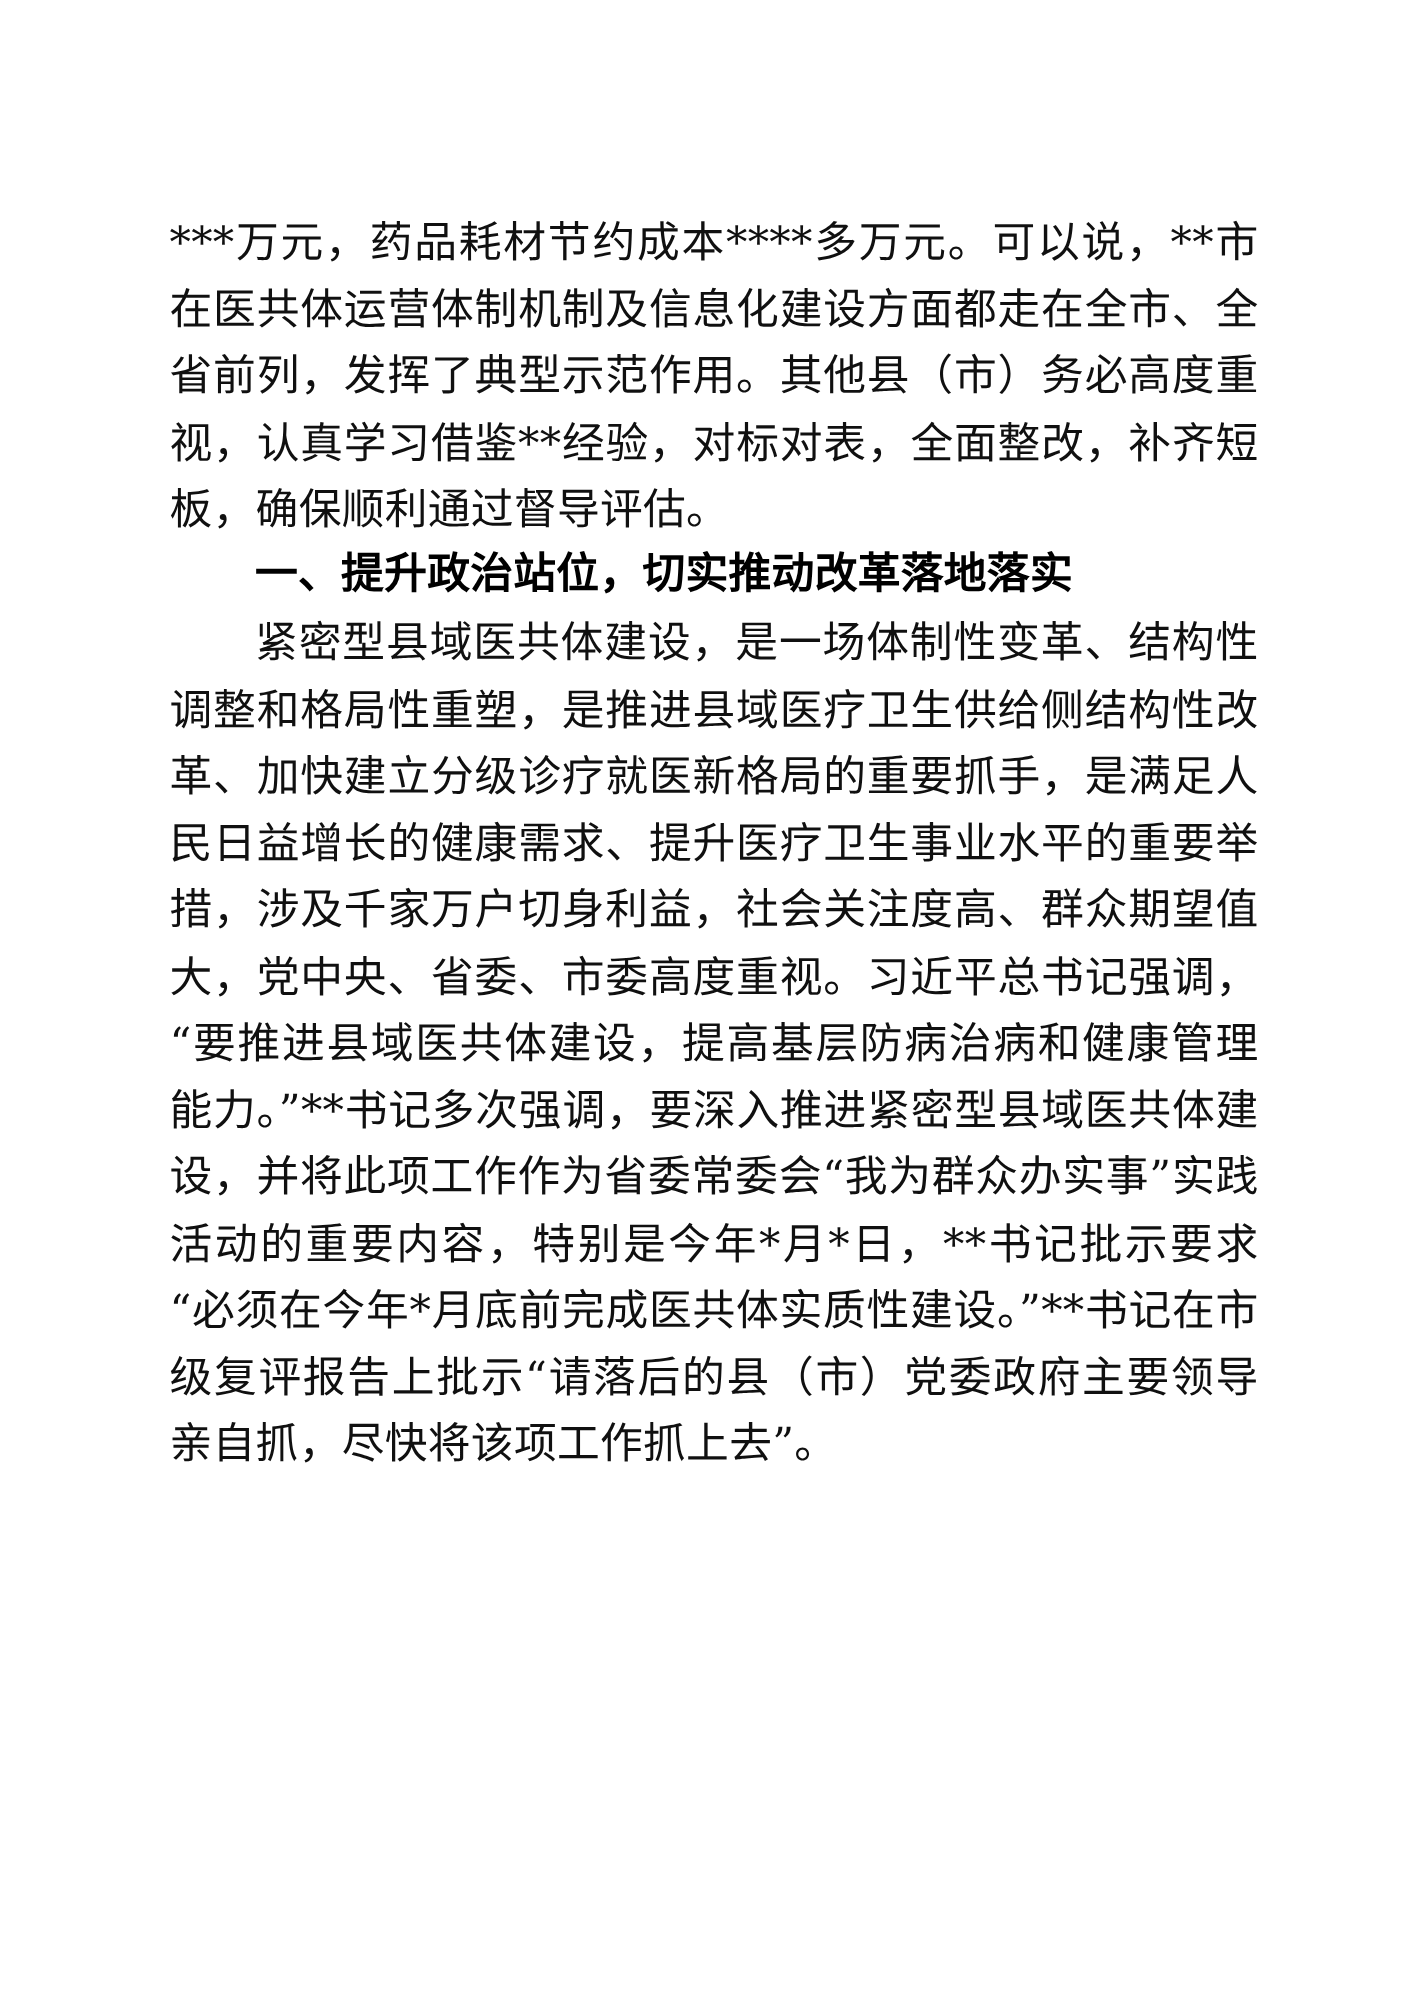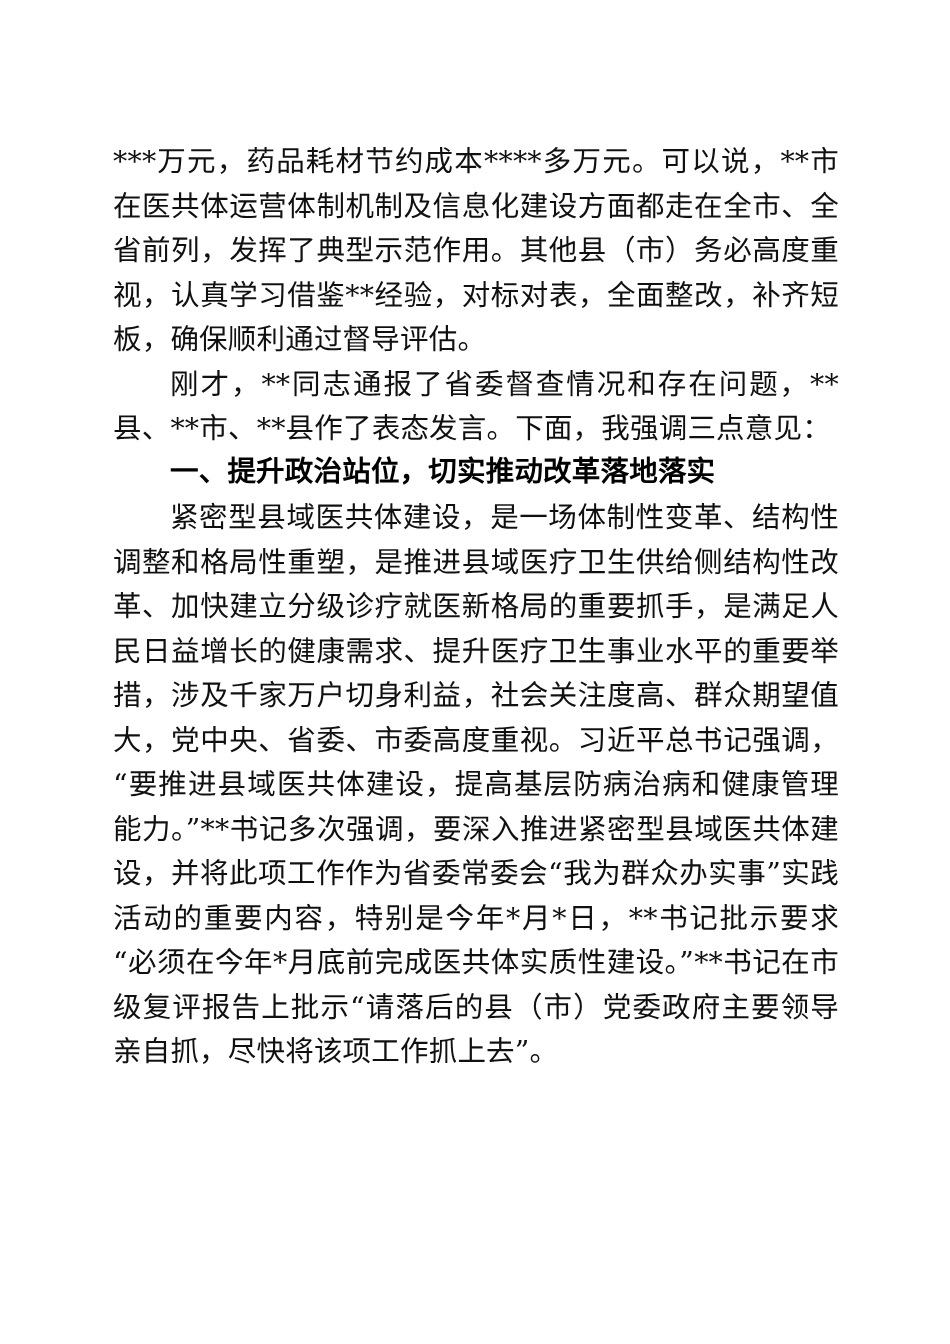--- a/index.html
+++ b/index.html
@@ -61,21 +61,20 @@
   }
 </style>
 </head>
 <body>
 
 <div class="page">
   <div class="doc-body">
 
     <p class="para">***万元，药品耗材节约成本****多万元。可以说，**市在医共体运营体制机制及信息化建设方面都走在全市、全省前列，发挥了典型示范作用。其他县（市）务必高度重视，认真学习借鉴**经验，对标对表，全面整改，补齐短板，确保顺利通过督导评估。</p>
 
-    <p class="para indent">刚才，**同志通报了省委督查情况和存在问题，**县、**市、**县作了表态发言。下面，我强调三点意见：</p>
 
     <h2 class="heading">一、提升政治站位，切实推动改革落地落实</h2>
 
     <p class="para indent">紧密型县域医共体建设，是一场体制性变革、结构性调整和格局性重塑，是推进县域医疗卫生供给侧结构性改革、加快建立分级诊疗就医新格局的重要抓手，是满足人民日益增长的健康需求、提升医疗卫生事业水平的重要举措，涉及千家万户切身利益，社会关注度高、群众期望值大，党中央、省委、市委高度重视。习近平总书记强调，“要推进县域医共体建设，提高基层防病治病和健康管理能力。”**书记多次强调，要深入推进紧密型县域医共体建设，并将此项工作作为省委常委会“我为群众办实事”实践活动的重要内容，特别是今年*月*日，**书记批示要求“必须在今年*月底前完成医共体实质性建设。”**书记在市级复评报告上批示“请落后的县（市）党委政府主要领导亲自抓，尽快将该项工作抓上去”。</p>
 
 
   </div>
 </div>
 
 </body></html>

